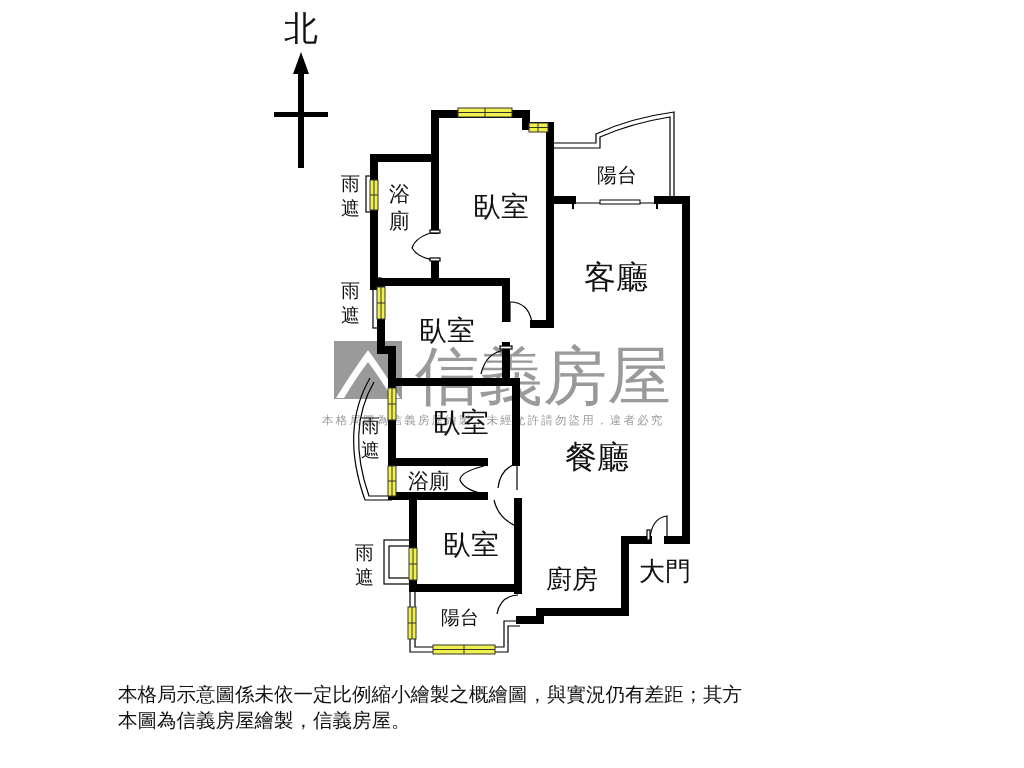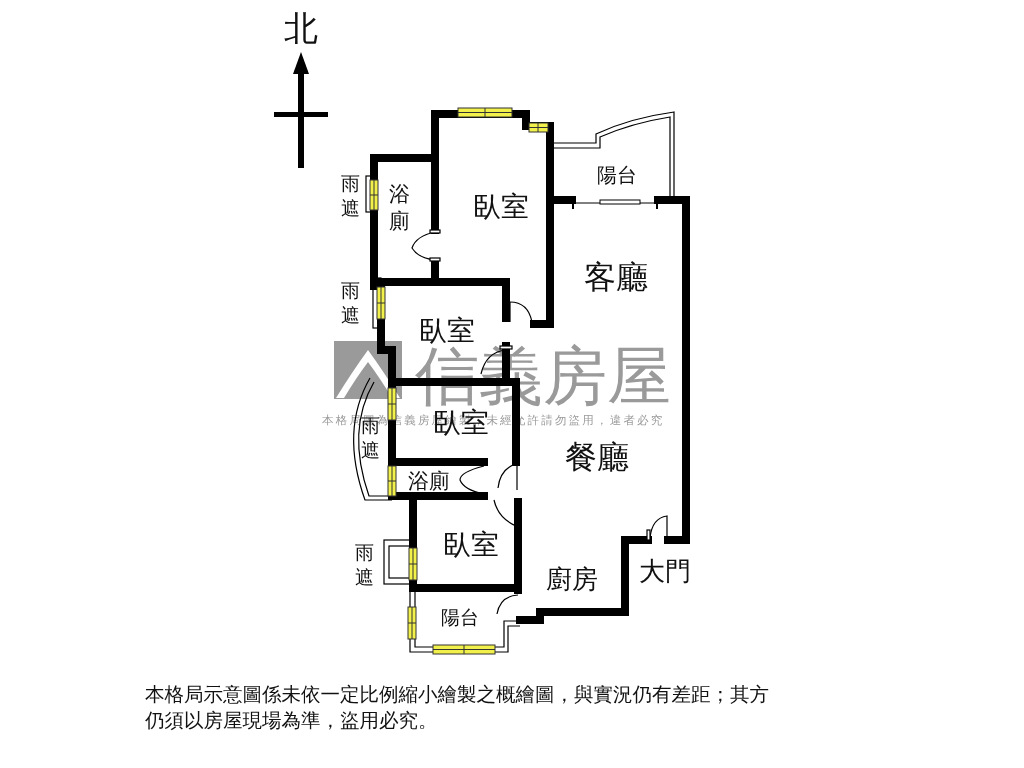--- a/index.html
+++ b/index.html
@@ -1,19 +1,19 @@
 <!DOCTYPE html>
 <html><head>
   <meta charset="utf-8">
   <style>
     html, body { margin: 0; padding: 0; background: #ffffff; }
     body { width: 1024px; height: 768px; position: relative; overflow: hidden; font-family: "DejaVu Serif", "Liberation Serif", serif; }
     #canvas { position: absolute; left: 0; top: 0; width: 1024px; height: 768px; }
     .room-label { font-family: "DejaVu Serif", "Liberation Serif", serif; fill: #111; }
-    .disclaimer { position: absolute; left: 118px; top: 682px; width: 800px; font-family: "DejaVu Serif", "Liberation Serif", serif; font-size: 19.5px; line-height: 26px; color: #111; margin-left: 27px; }
+    .disclaimer { position: absolute; left: 118px; top: 682px; width: 800px; font-family: "DejaVu Serif", "Liberation Serif", serif; font-size: 19.5px; line-height: 26px; color: #111; }
     .disclaimer div { white-space: nowrap; }
     .wm-text { font-family: "DejaVu Sans", "Liberation Sans", sans-serif; }
   </style>
 </head>
 <body>
 
 <svg id="canvas" viewBox="0 0 1024 768" xmlns="http://www.w3.org/2000/svg">
 
   <g>
     <g>
@@ -180,14 +180,14 @@
     <text class="room-label" x="341" y="322" font-size="19">遮</text>
     <text class="room-label" x="361" y="432" font-size="19">雨</text>
     <text class="room-label" x="361" y="457" font-size="19">遮</text>
     <text class="room-label" x="355" y="559" font-size="19">雨</text>
     <text class="room-label" x="355" y="584" font-size="19">遮</text>
   </g>
 </svg>
 
 <div class="disclaimer">
   <div>本格局示意圖係未依一定比例縮小繪製之概繪圖，與實況仍有差距；其方</div>
-  <div>仍須以房屋現場為準，盜用必究。</div>
+  <div>本圖為信義房屋繪製，信義房屋。</div>
 </div>
 
 </body></html>

